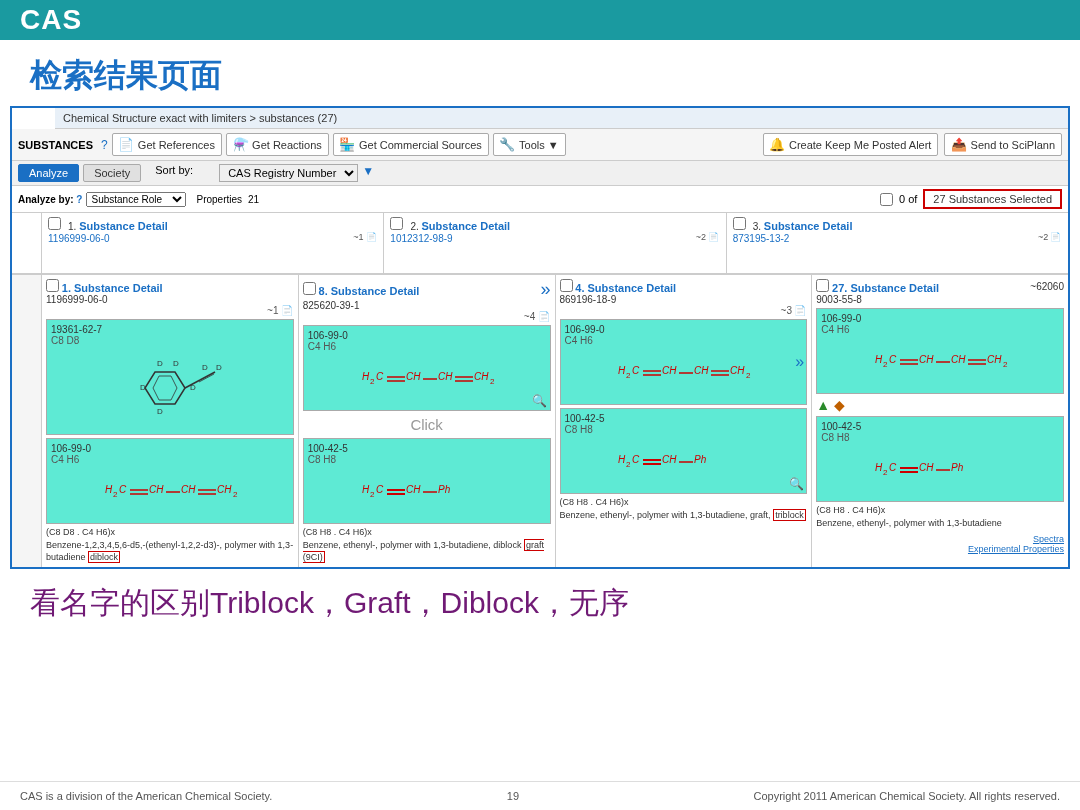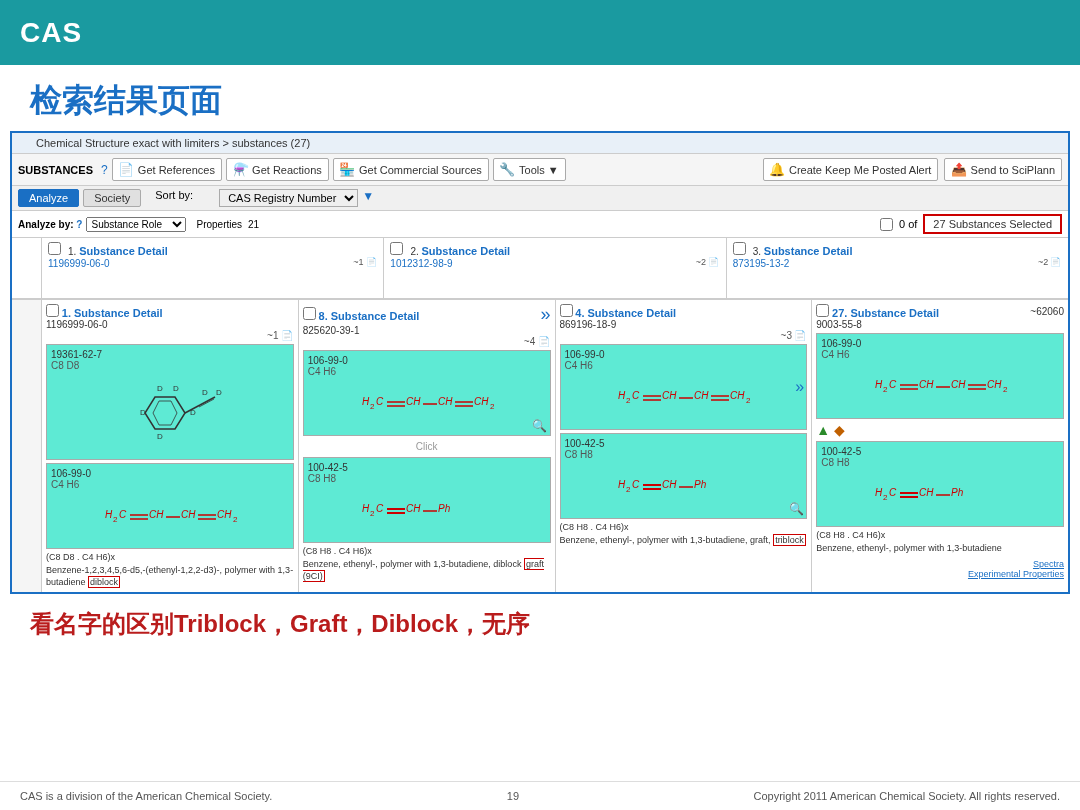--- a/index.html
+++ b/index.html
@@ -1,29 +1,29 @@
 <!DOCTYPE html>
 <html><head>
   <meta charset="utf-8">
   <style>
     * { box-sizing: border-box; margin: 0; padding: 0; }
     body { font-family: Arial, sans-serif; background: #fff; width: 1080px; height: 810px; overflow: hidden; position: relative; }
 
     
-    .header { background: #1a9aa0; height: 65px; display: flex; align-items: center; padding: 0 20px; }
+    .header { background: #1a9aa0; height: 40px; display: flex; align-items: center; padding: 0 20px; }
     .header-logo { color: #fff; font-size: 28px; font-weight: bold; letter-spacing: 1px; }
 
     
     .page-title { color: #1a6fc4; font-size: 32px; font-weight: bold; padding: 14px 30px 8px; }
 
     
     .results-container { border: 2px solid #1a6fc4; background: #fff; margin: 0 10px; }
 
     
-    .breadcrumb-bar { background: #e8f0f8; padding: 4px 24px; font-size: 11px; color: #333; border-bottom: 1px solid #ccc; }
+    .breadcrumb-bar { background: #e8f0f8; padding: 4px 8px; font-size: 11px; color: #333; border-bottom: 1px solid #ccc; margin-left: 43px; }
 
     
     .toolbar { display: flex; align-items: center; padding: 4px 6px; border-bottom: 1px solid #ccc; background: #f5f5f5; gap: 4px; }
     .toolbar-btn { display: flex; align-items: center; gap: 3px; padding: 3px 6px; border: 1px solid #aaa; background: #fff; font-size: 11px; cursor: pointer; border-radius: 2px; color: #333; }
     .toolbar-btn .btn-icon { font-size: 13px; }
     .toolbar-right { margin-left: auto; display: flex; align-items: center; gap: 6px; }
     .toolbar-btn.blue-icon .btn-icon { color: #1a6fc4; }
     .toolbar-btn.green-icon .btn-icon { color: #2a8a2a; }
     .toolbar-btn.orange-icon .btn-icon { color: #c06000; }
 
@@ -56,21 +56,21 @@
     .compound-box { border: 1px solid #aaa; background: #5eead4; margin: 3px 0; padding: 4px; font-size: 10px; position: relative; }
     .compound-cas { color: #333; font-size: 10px; }
     .compound-formula { color: #555; font-size: 10px; }
     .compound-structure { text-align: center; padding: 6px 0; }
 
     
     .card-desc { font-size: 9px; color: #333; margin-top: 3px; line-height: 1.3; }
     .highlight-red { border: 1.5px solid #cc0000; display: inline; padding: 0 1px; }
 
     
-    .bottom-note { font-size: 24px; color: #b91c1c; font-weight: bold; padding: 14px 30px 10px; }
+    .bottom-note { font-size: 30px; color: #701a75; font-weight: normal; padding: 14px 30px 10px; }
 
     
     .footer { position: absolute; bottom: 0; left: 0; right: 0; padding: 8px 20px; border-top: 1px solid #ddd; display: flex; justify-content: space-between; font-size: 11px; color: #555; }
 
     .scroll-btn { border: none; background: none; cursor: pointer; color: #1a6fc4; font-size: 12px; padding: 2px; }
     .page-nav { display: flex; align-items: center; gap: 4px; font-size: 11px; }
 
     .compound-box-with-scroll { position: relative; }
     .scroll-right { position: absolute; right: 2px; top: 50%; transform: translateY(-50%); font-size: 16px; color: #1a6fc4; cursor: pointer; }
 
@@ -274,21 +274,21 @@
             <text x="81" y="22" font-size="10" fill="#cc0000" font-style="italic">CH</text>
             <line x1="98" y1="19" x2="116" y2="19" stroke="#cc0000" stroke-width="1.5"></line>
             <line x1="98" y1="23" x2="116" y2="23" stroke="#cc0000" stroke-width="1.5"></line>
             <text x="117" y="22" font-size="10" fill="#cc0000" font-style="italic">CH</text>
             <text x="133" y="26" font-size="8" fill="#cc0000">2</text>
           </svg>
         </div>
         <span class="magnifier">🔍</span>
       </div>
 
-      <div style="font-size:10px;color:#999;text-align:center;padding:2px 0;">Click</div>
+      <div style="font-size:15px;color:#999;text-align:center;padding:2px 0;">Click</div>
 
       <div class="compound-box">
         <div class="compound-cas">100-42-5</div>
         <div class="compound-formula">C8 H8</div>
         <div class="compound-structure">
           
           <svg width="140" height="40">
             <text x="5" y="22" font-size="10" fill="#cc0000" font-style="italic">H</text>
             <text x="13" y="26" font-size="8" fill="#cc0000">2</text>
             <text x="19" y="22" font-size="10" fill="#cc0000" font-style="italic">C</text>

